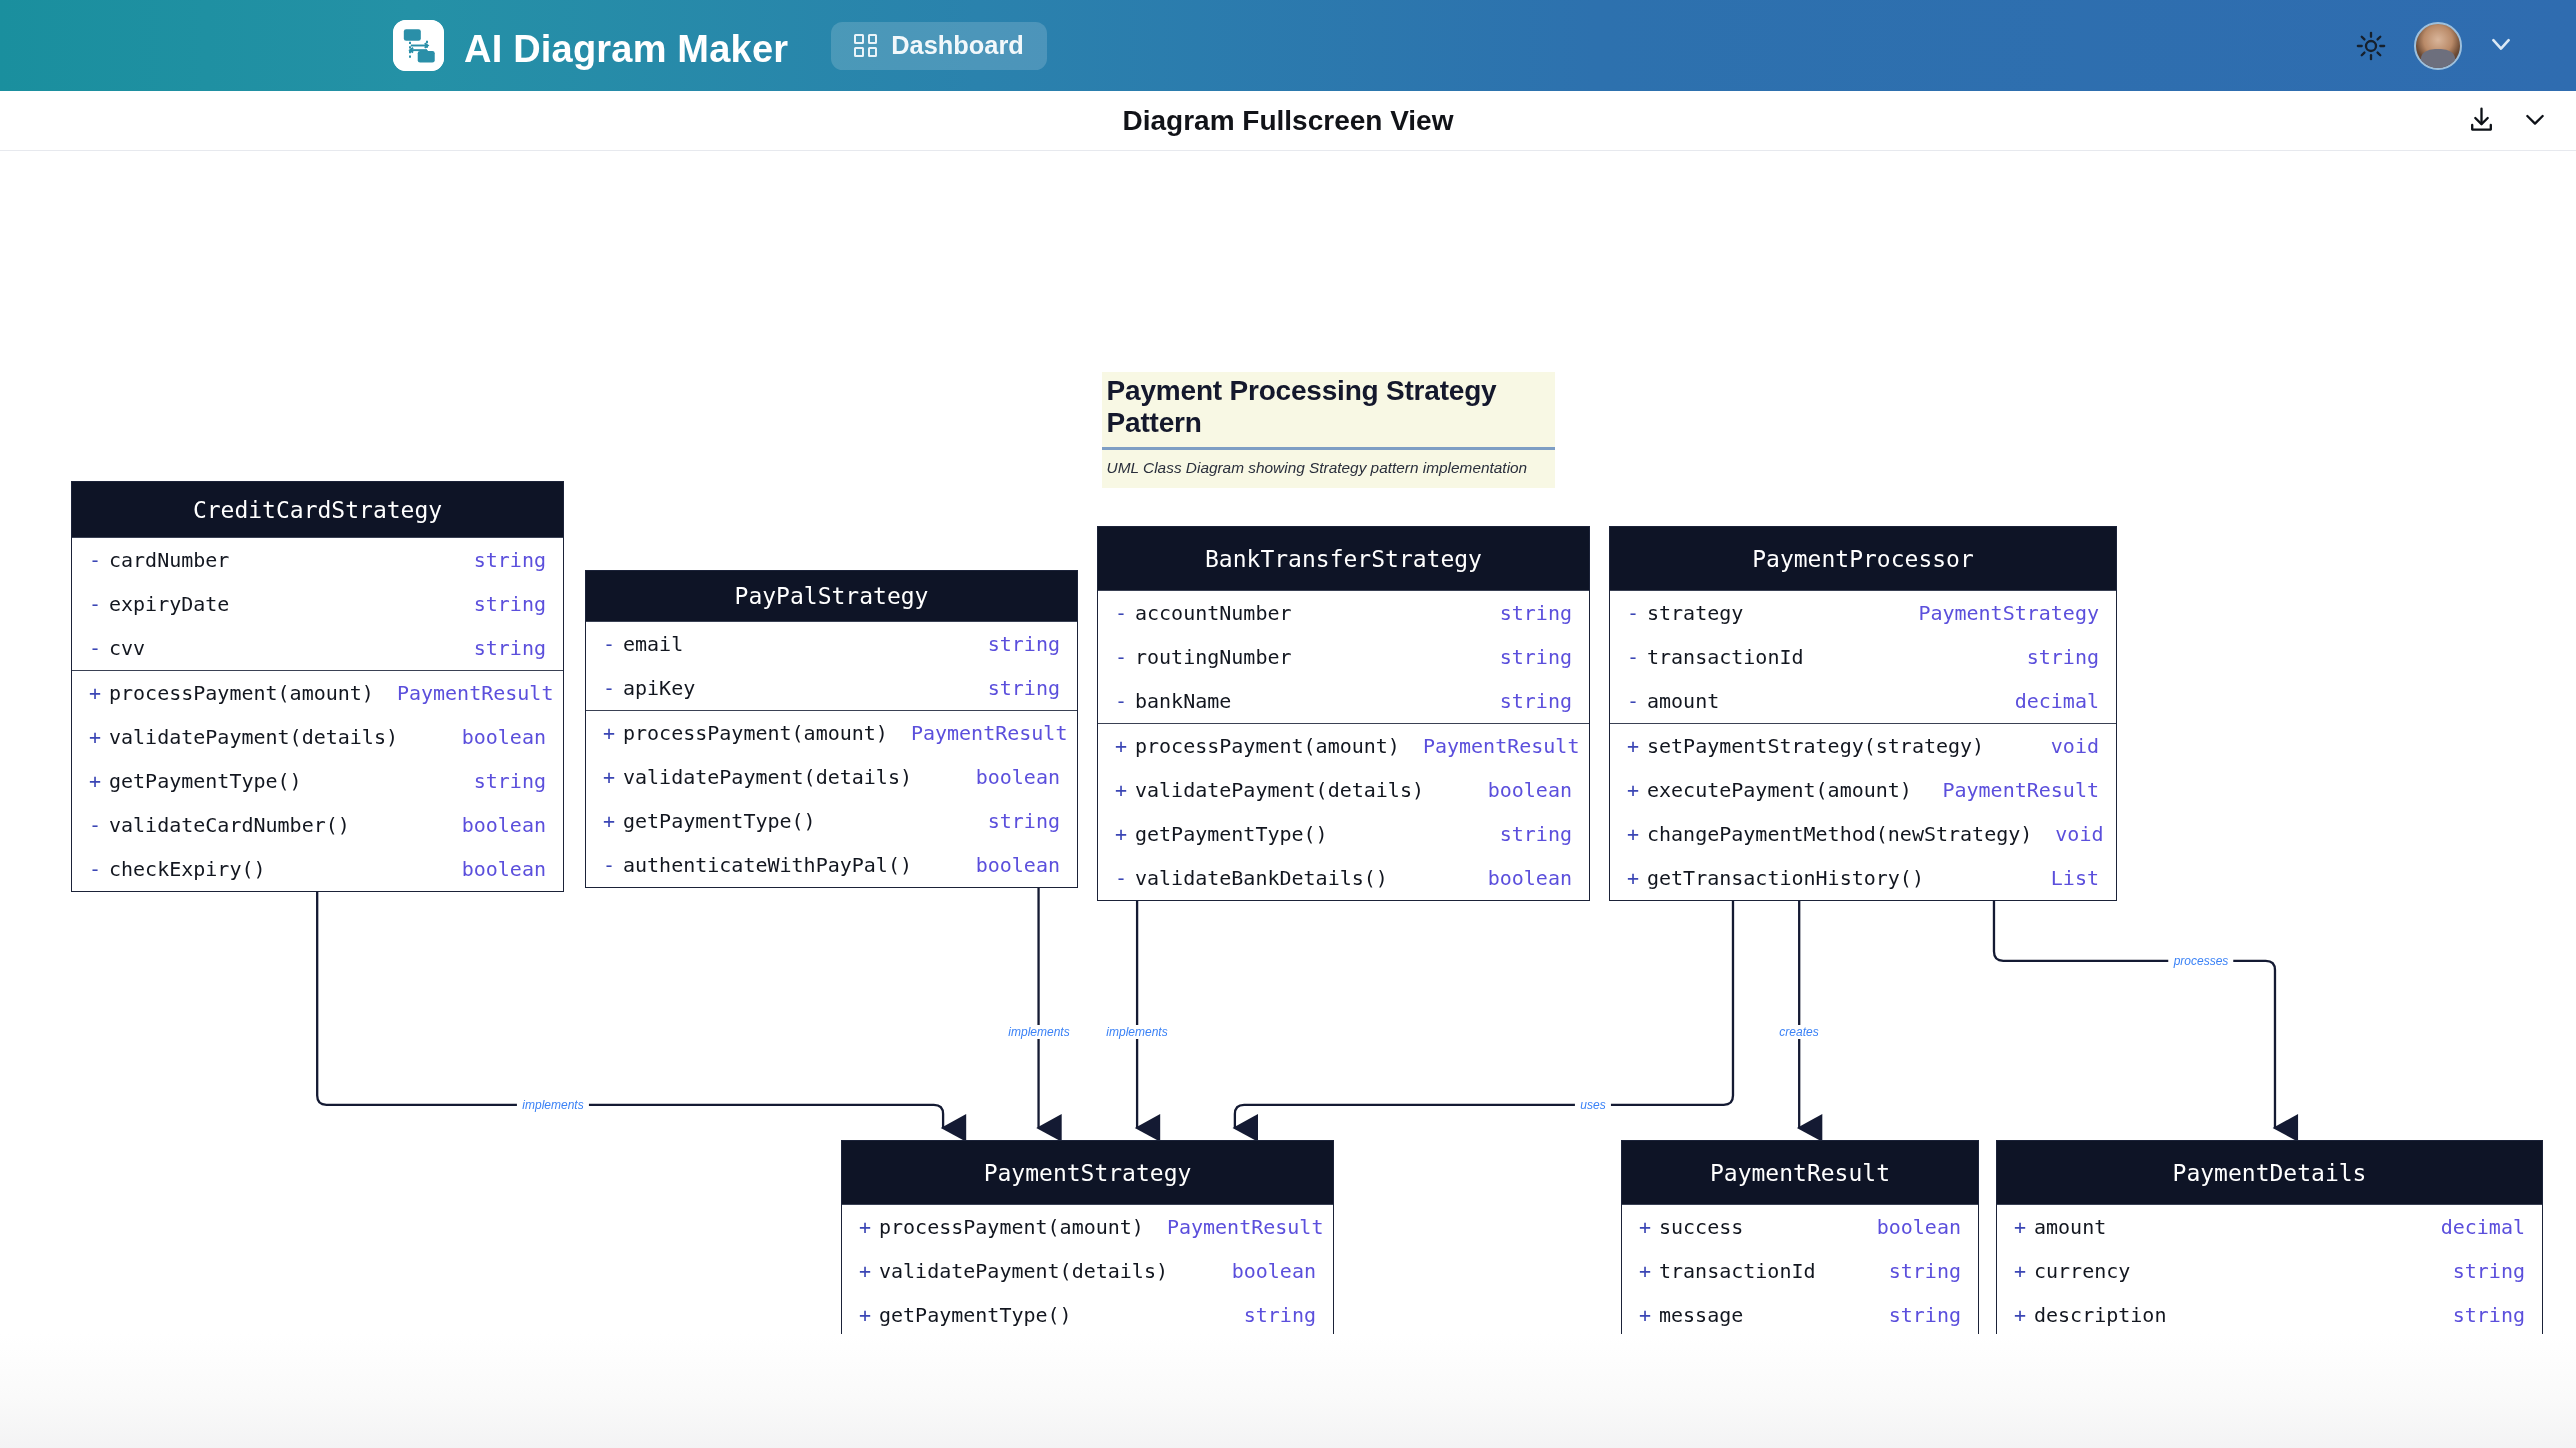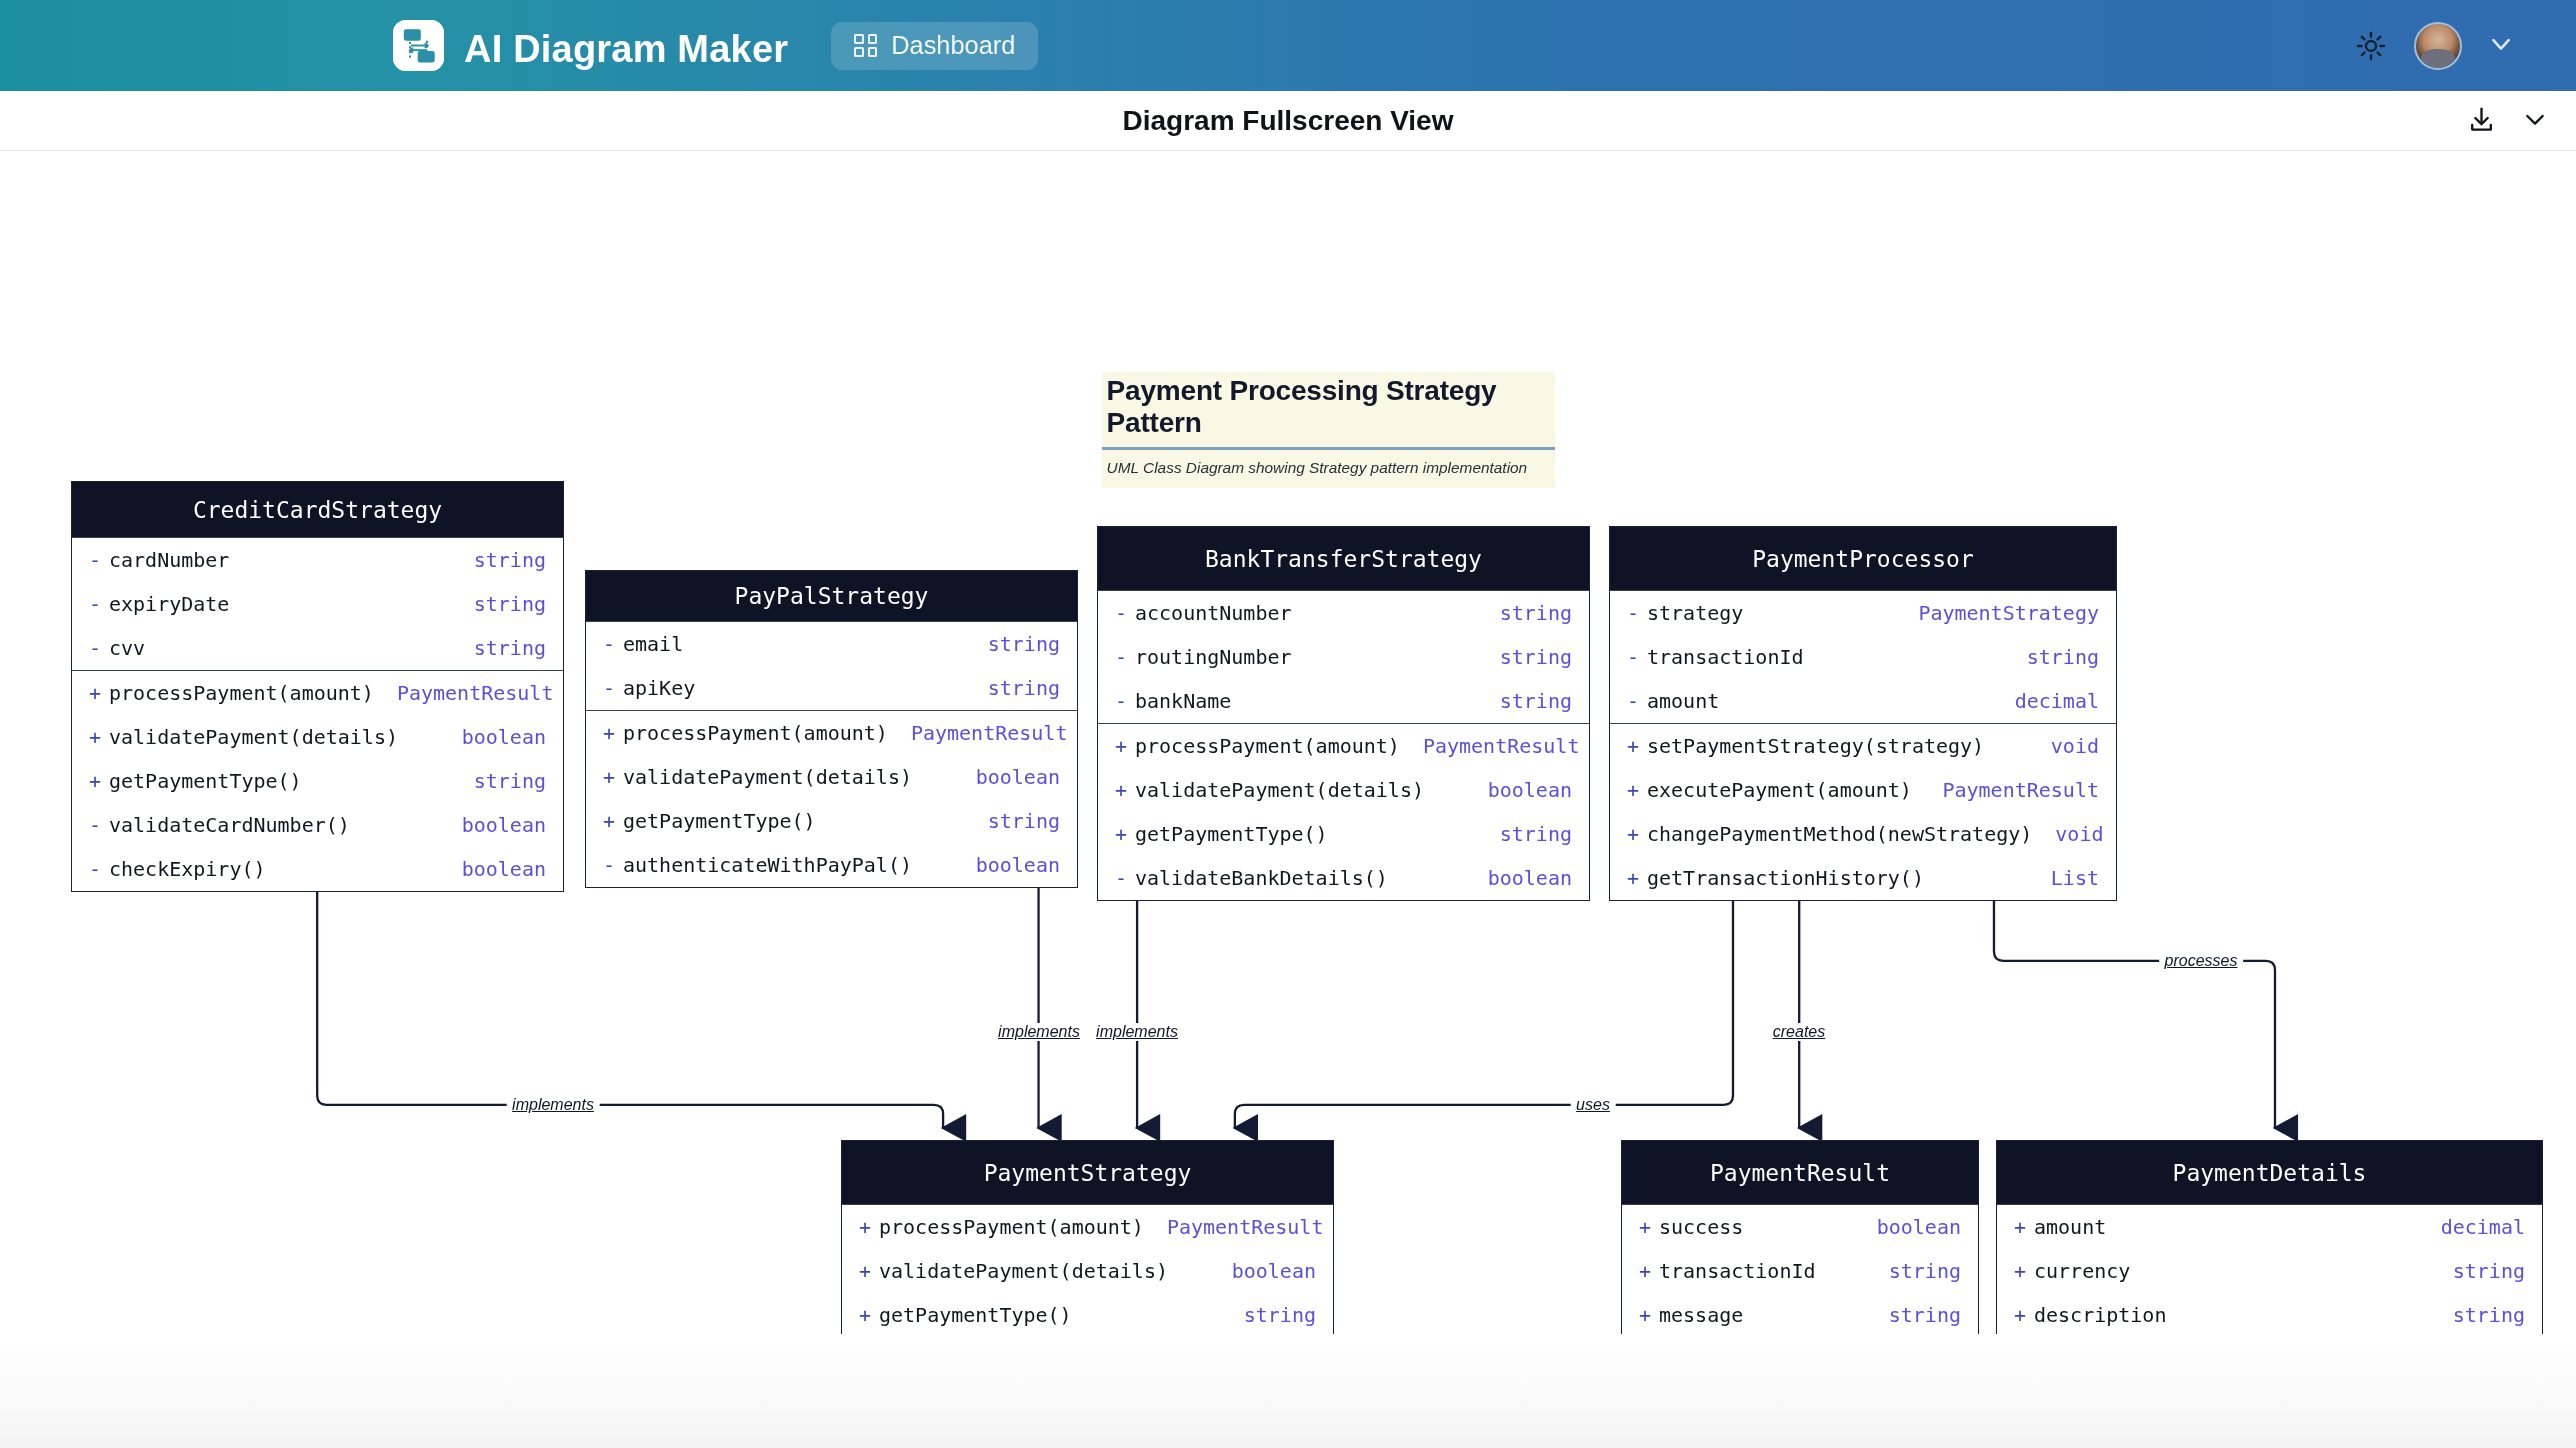--- a/index.html
+++ b/index.html
@@ -24,21 +24,21 @@
   .brand-title {
     color: #ffffff; font-size: 38px; font-weight: 700; letter-spacing: 0.2px;
     white-space: nowrap;
   }
   .dash-btn {
     margin-left: 43px; height: 48px; border-radius: 11.5px;
     background: rgba(255,255,255,0.16);
     display: flex; align-items: center; gap: 14px;
     padding: 0 23px; cursor: pointer; border: none;
   }
-  .dash-btn .lbl { color: #f2f8fb; font-size: 25.4px; font-weight: 400; white-space: nowrap; }
+  .dash-btn .lbl { color: #f2f8fb; font-size: 25.4px; font-weight: 700; white-space: nowrap; }
   .grid-icon { width: 23px; height: 23px; display: grid; grid-template-columns: 1fr 1fr; grid-template-rows: 1fr 1fr; gap: 3.8px; }
   .grid-icon i { display: block; border: 2.3px solid #eaf4f9; border-radius: 1.5px; }
   .appbar-right { margin-left: auto; display: flex; align-items: center; gap: 26px; margin-right: 62px; }
   .sun-icon { width: 34px; height: 34px; position: relative; cursor: pointer; }
   .avatar {
     width: 48px; height: 48px; border-radius: 50%;
     background: radial-gradient(circle at 50% 36%, #d9b59a 0%, #b98a68 40%, #6b4a34 64%, #3d3b46 100%);
     border: 2.3px solid #9dc0dd; cursor: pointer; overflow: hidden; position: relative;
   }
   .avatar::after{
@@ -92,24 +92,23 @@
     font-family: "DejaVu Sans Mono", monospace; font-size: 20px; color: #12161f;
     white-space: nowrap;
   }
   .vis { color: #3b46b5; width: 20px; flex: none; }
   .nm { flex: 1 1 auto; }
   .ty { color: #5b4fdc; flex: none; padding-left: 23px; }
 
   
   .edges { position: absolute; left: 0; top: 0; width: 2576px; height: 1285px; pointer-events: none; }
   .elabel {
-    position: absolute; font-size: 16px; font-style: italic; color: #0f172a;
+    position: absolute; font-size: 12px; font-style: italic; color: #3b82f6;
     background: #ffffff; padding: 0 5.4px; white-space: nowrap;
     transform: translate(-50%, -50%);
-    text-decoration: underline;
   }
 </style>
 </head>
 <body>
 
 <div class="appbar">
   <div class="brand">
     <div class="brand-logo">
       <svg viewBox="0 0 66 66" width="51" height="51" aria-hidden="true">
         <rect x="0" y="0" width="66" height="66" rx="17" fill="#ffffff"></rect>

